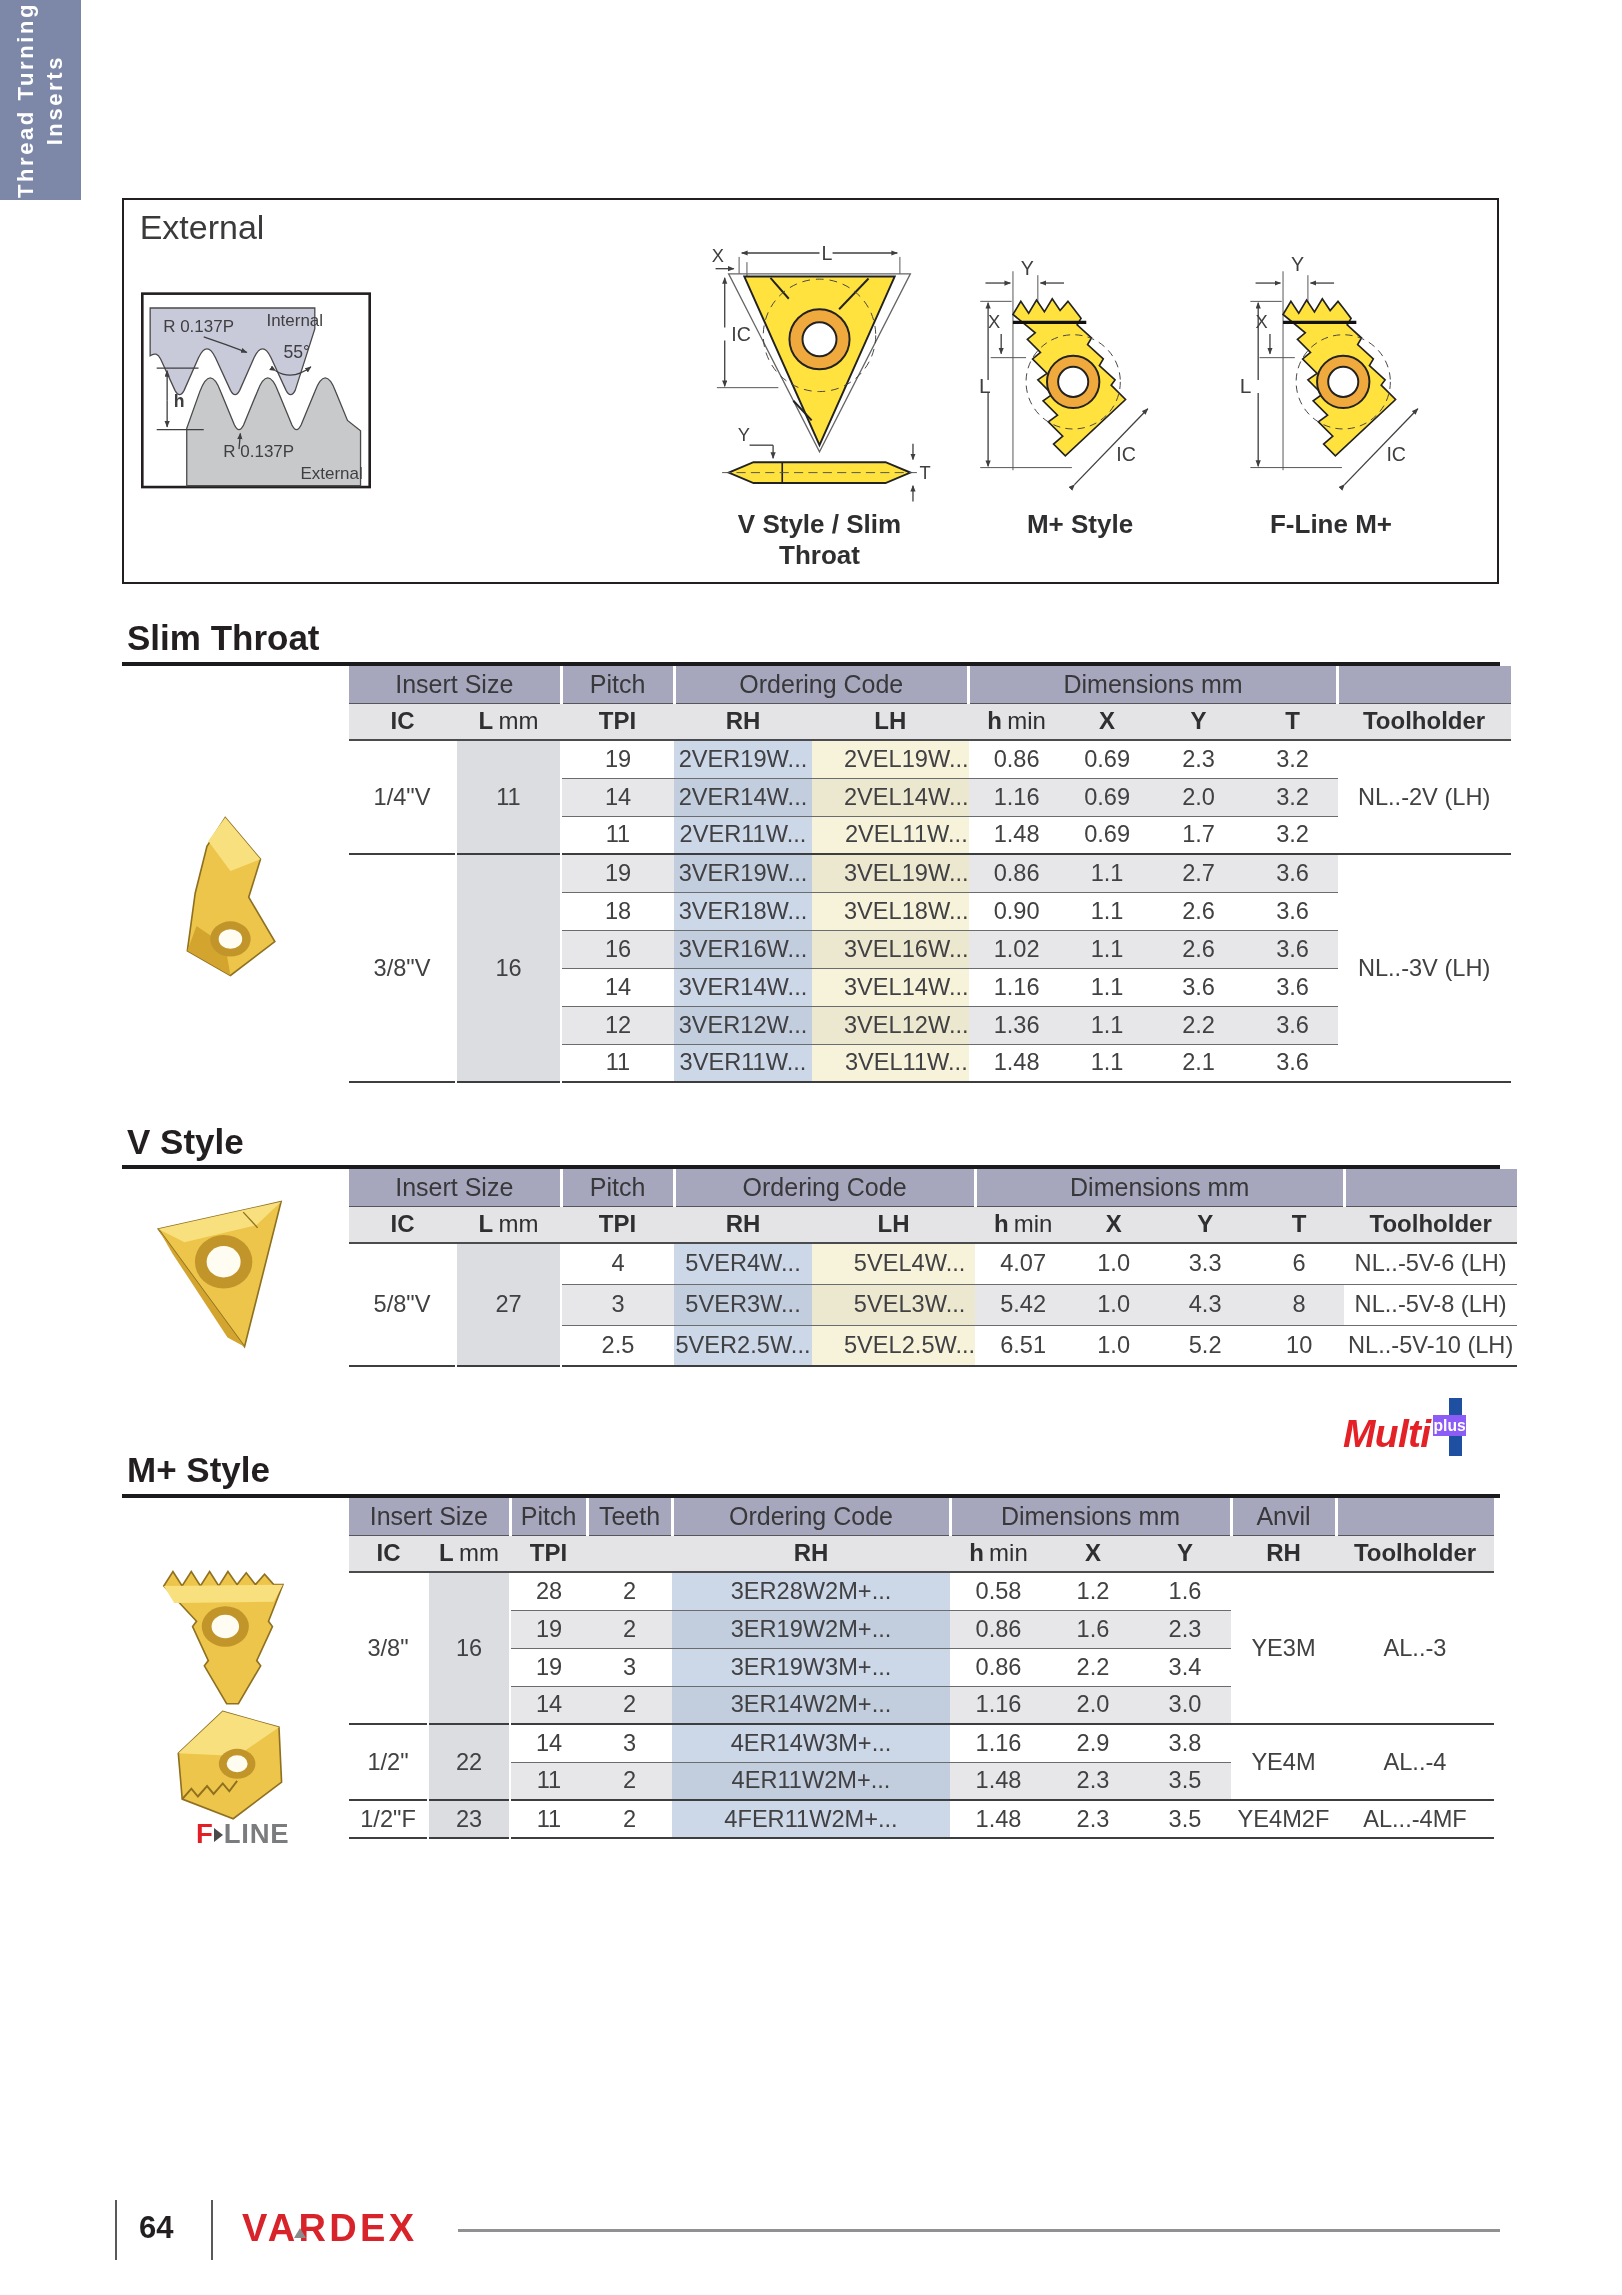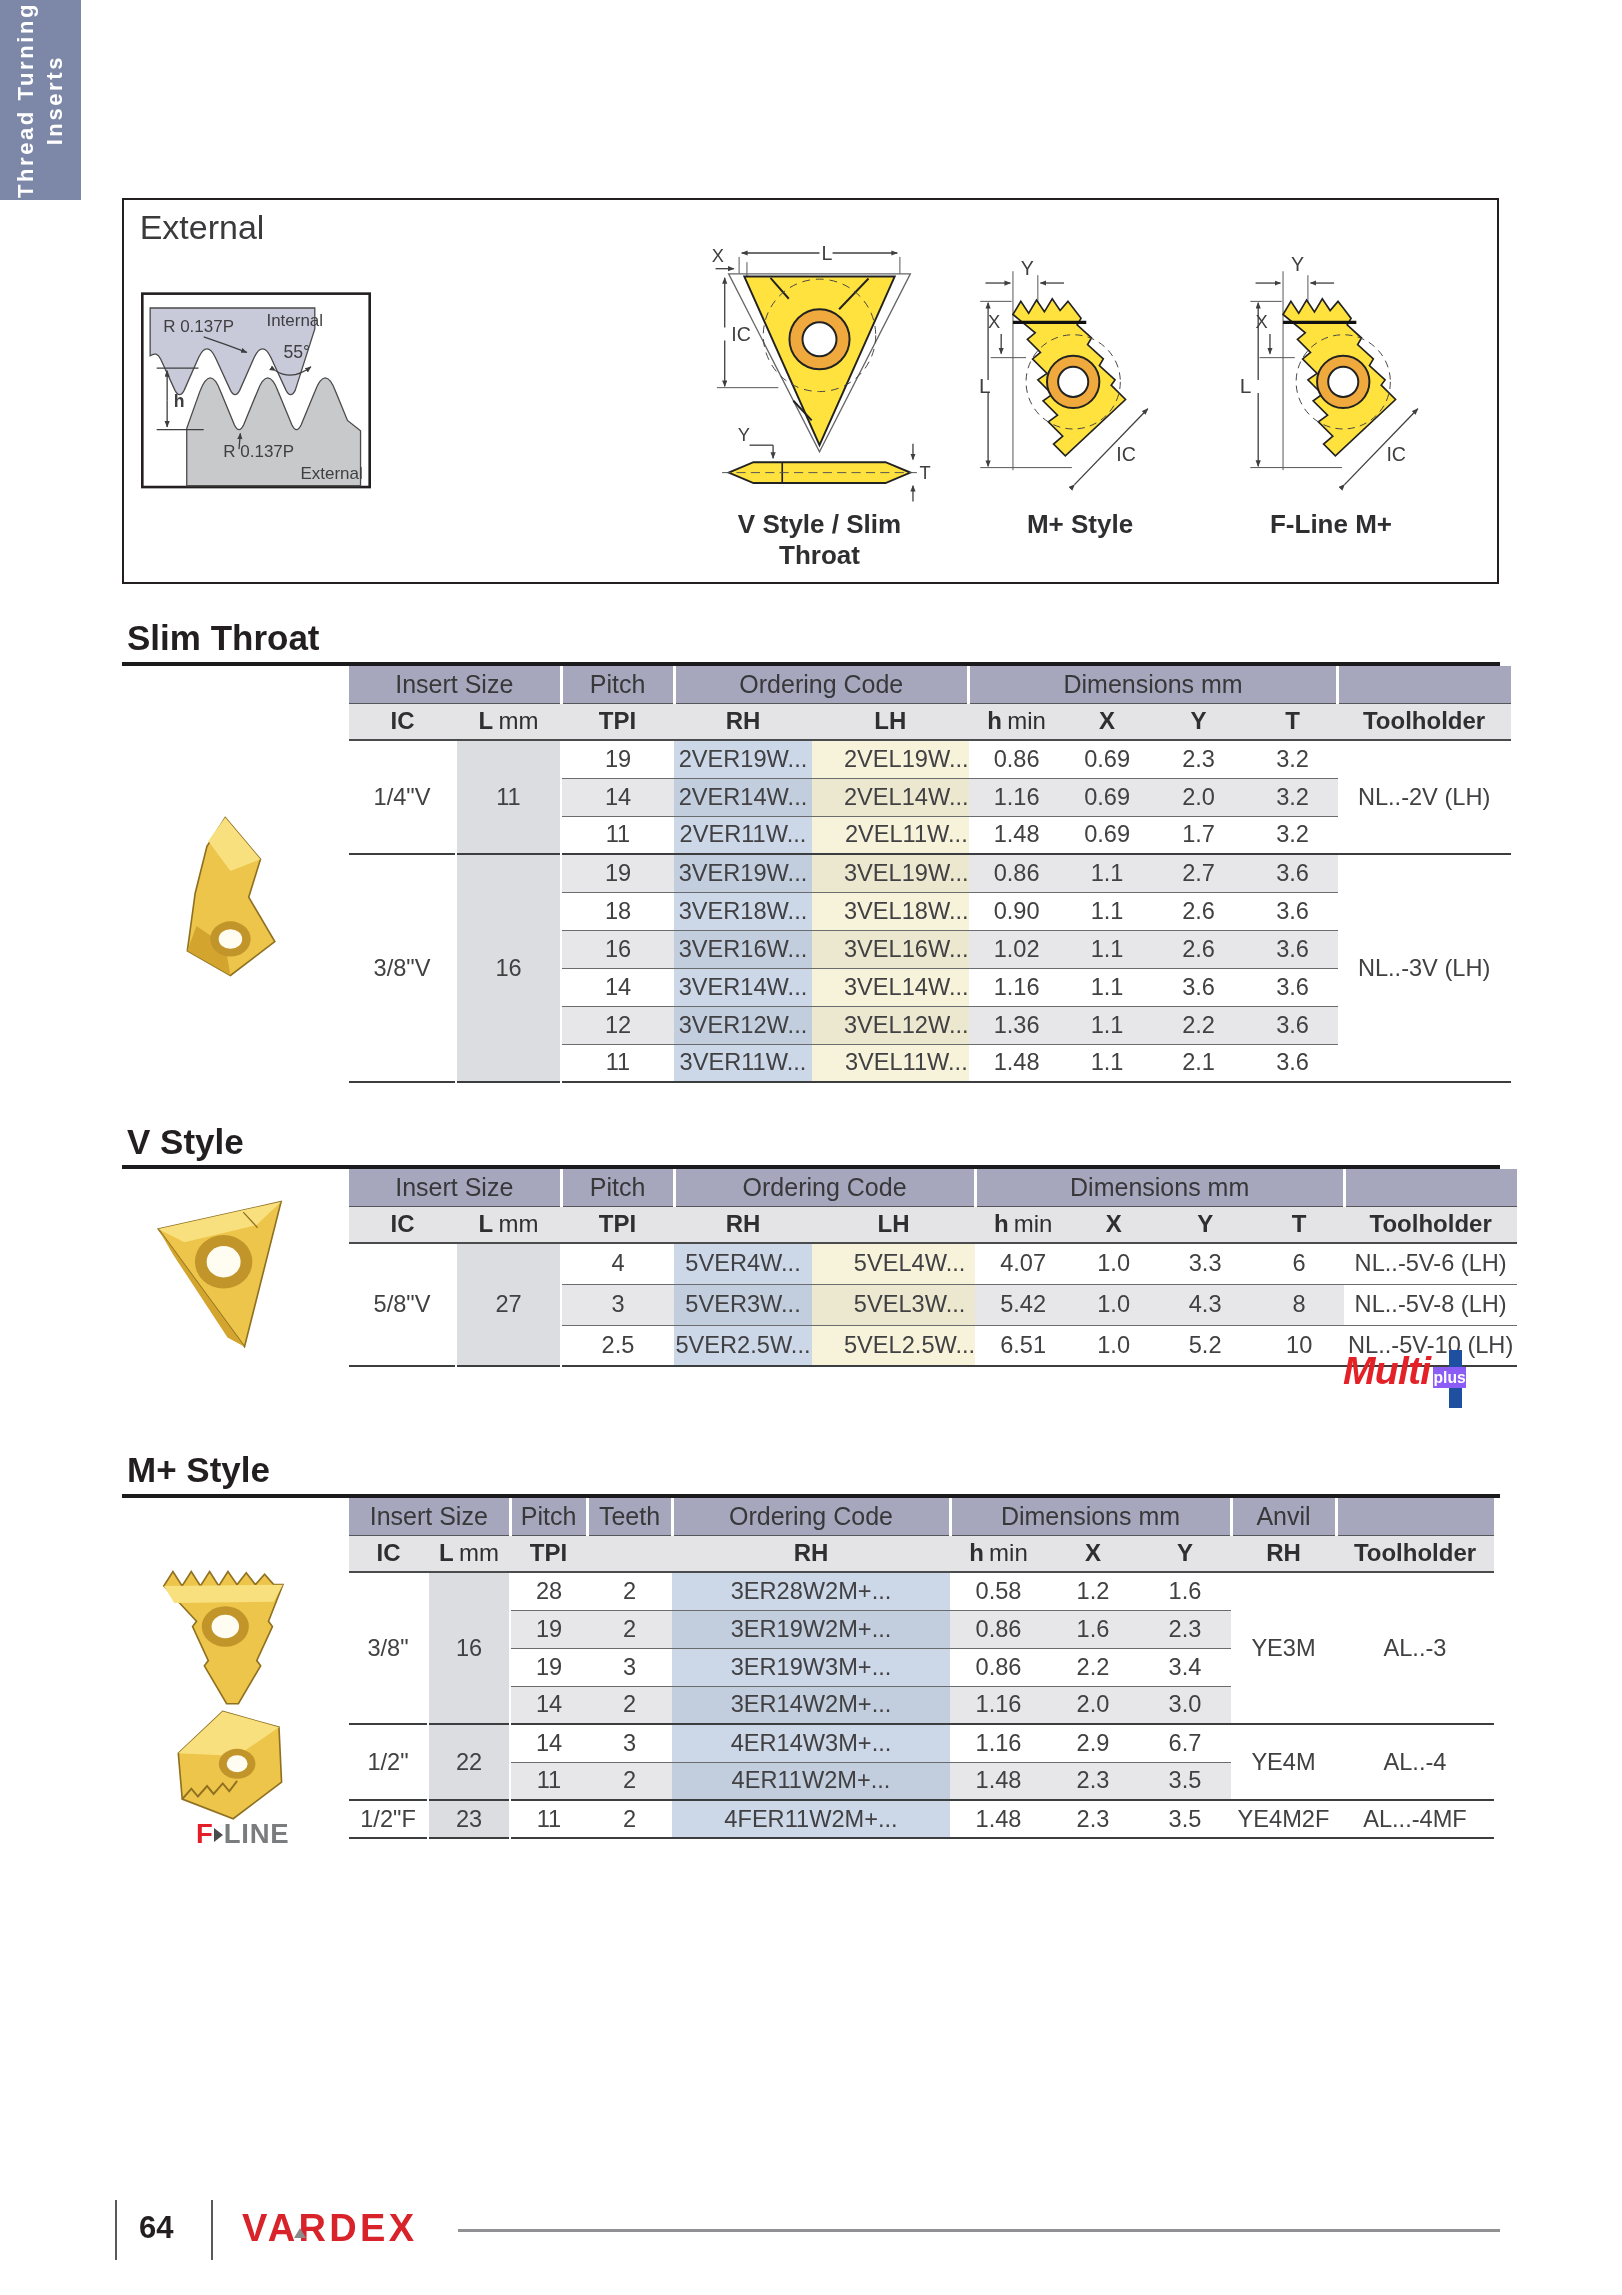--- a/index.html
+++ b/index.html
@@ -52,21 +52,21 @@
   td.ic   { background:#fff !important; }
   td.rh   { background:#ccd7e8; }
   tr.g td.rh { background:#c2cede;text-align:center; }
   td.lh   { background:#f7f3db;padding-left:32px; }
   tr.g td.lh { background:#ece8d0; }
   td.tool, td.anvil { background:#fff !important; }
   tbody tr + tr td { border-top:1.3px solid #6b6c6e; }
   tbody tr.gb td  { border-top:2px solid #3c3d3f !important; }
 
   
-  .multiplus { position:absolute; left:1343px; top:1349px; display:flex; align-items:flex-start; }
+  .multiplus { position:absolute; left:1343px; top:1397px; display:flex; align-items:flex-end; }
   .multi { color:#e32127; font-weight:800; font-style:italic; font-size:39px; letter-spacing:-0.7px; }
   .plusblock { position:relative; width:33px; height:58px; margin-left:2.6px; margin-top:1.3px; }
   .plus-v { position:absolute; left:15.7px; top:0; width:13px; height:58px; background:#1e4fa0; }
   .plus-h { position:absolute; left:0; top:17px; width:33px; height:21px; background:#8b5cf6;
             color:#fff; font-size:15.7px; font-weight:bold; text-align:center; line-height:21px; }
   .fline { position:absolute; left:196px; top:1818px; display:flex; align-items:center; }
   .fline .f    { color:#e31e26; font-weight:800; font-size:27.5px; }
   .fline .ftri { width:0; height:0; border-left:9.8px solid #4a4a4a; border-top:7.2px solid transparent;
                  border-bottom:7.2px solid transparent; margin:2.6px 1.3px 0 0.7px; }
   .fline .line { color:#7a7c7e; font-weight:800; font-size:27.5px; letter-spacing:0.7px; }
@@ -544,21 +544,21 @@
         <td>3.0</td>
       </tr>
       <tr class="w gb">
         <td class="ic" rowspan="2">1/2"</td>
         <td class="lcol" rowspan="2">22</td>
         <td>14</td>
         <td>3</td>
         <td class="rh">4ER14W3M+...</td>
         <td>1.16</td>
         <td>2.9</td>
-        <td>6.7</td>
+        <td>3.8</td>
         <td class="anvil" rowspan="2">YE4M</td>
         <td class="tool" rowspan="2">AL..-4</td>
       </tr>
       <tr class="g">
         <td>11</td>
         <td>2</td>
         <td class="rh">4ER11W2M+...</td>
         <td>1.48</td>
         <td>2.3</td>
         <td>3.5</td>

